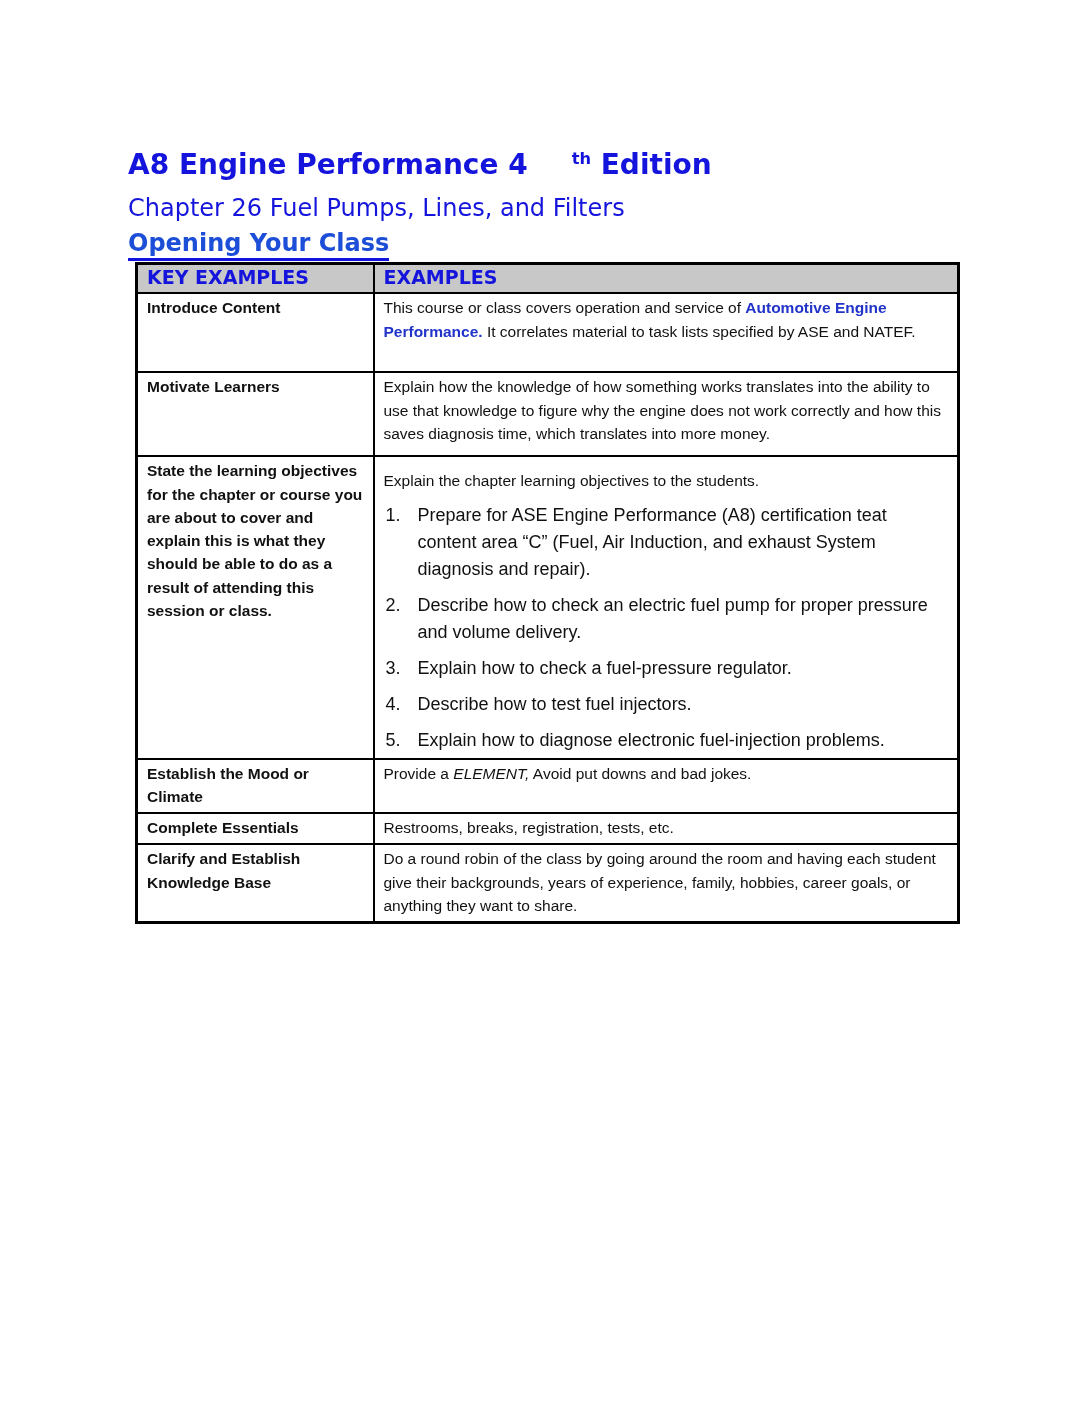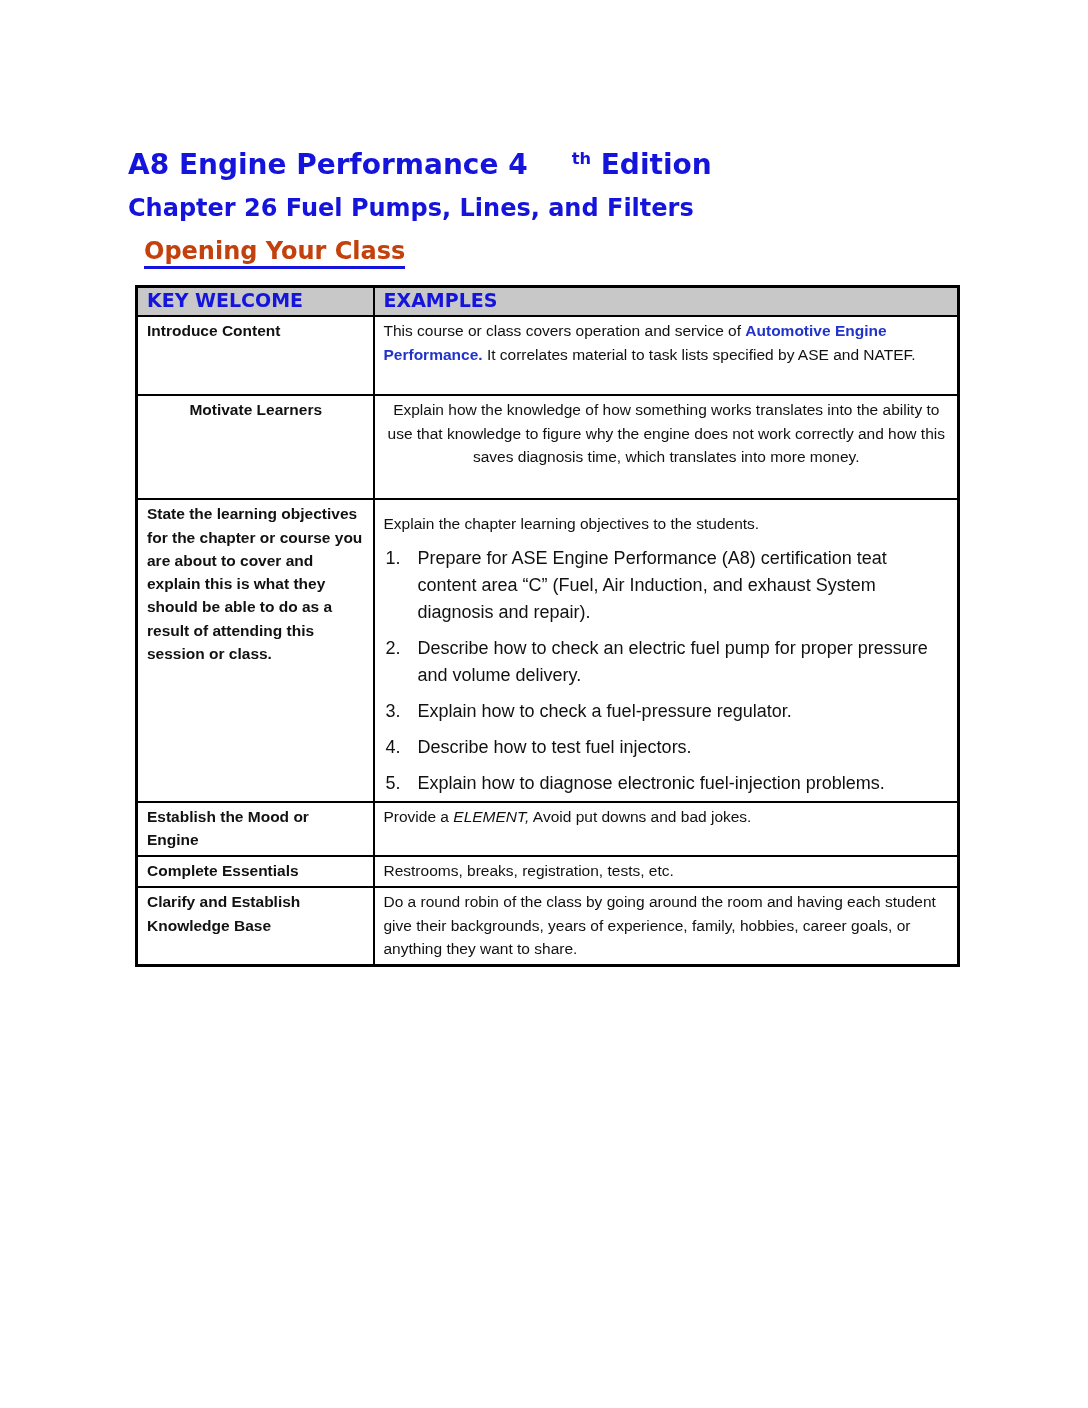--- a/index.html
+++ b/index.html
@@ -23,33 +23,33 @@
     margin:0 0 12px 0;
   }
   .doc-title sup{
     font-size:0.58em;
     vertical-align:super;
     line-height:0;
     margin-left:44px;
   }
   .chapter-heading{
     font-family:"DejaVu Sans", sans-serif;
-    font-weight:bold;
+    font-weight:normal;
     color:#1414dd;
     font-size:24px;
     line-height:1.2;
     margin:0 0 8px 0;
   }
   .section-heading{
     font-family:"DejaVu Sans", sans-serif;
     font-weight:bold;
-    color:#c2410c;
+    color:#1d4ed8;
     font-size:24px;
     line-height:1.15;
-    margin:16px;
+    margin:0;
   }
   .section-heading .u{
     display:inline-block;
     border-bottom:3px solid #1414dd;
     padding-bottom:0px;
   }
   
   table.key-table{
     border-collapse:collapse;
     table-layout:fixed;
@@ -87,21 +87,21 @@
     font-size:15.5px;
     line-height:1.5;
     color:#111;
   }
   .blue-bold{
     color:#2133c9;
     font-weight:bold;
   }
   .italic{font-style:italic;}
   tr.r1{height:79px;}
-  tr.r2{height:104px;text-align:center;}
+  tr.r2{height:84px;}
   tr.r3{height:272px;}
   tr.r4{height:49px;}
   tr.r5{height:26px;}
   tr.r6{height:73px;}
   
   .obj-intro{
     margin:10px 0 4px 0;
   }
   .obj-item{
     display:flex;
@@ -127,21 +127,21 @@
 
   <h3 class="section-heading"><span class="u">Opening Your Class</span></h3>
 
   <table class="key-table">
     <colgroup>
         <col class="c1">
         <col class="c2">
       </colgroup>
     <thead>
       <tr class="head-row">
-        <th>KEY WELCOME</th>
+        <th>KEY EXAMPLES</th>
         <th>EXAMPLES</th>
       </tr>
     </thead>
     <tbody>
 
       <tr class="r1">
         <td class="key-cell">Introduce Content</td>
         <td class="example-cell"><span>This course or class covers operation and service of </span><span class="blue-bold">Automotive Engine Performance.</span><span> It correlates material to task lists specified by ASE and NATEF.</span></td>
       </tr>
 
@@ -171,21 +171,21 @@
             <span class="obj-text">Describe how to test fuel injectors.</span>
           </div>
           <div class="obj-item">
             <span class="obj-num">5.</span>
             <span class="obj-text">Explain how to diagnose electronic fuel-injection problems.</span>
           </div>
         </td>
       </tr>
 
       <tr class="r4">
-        <td class="key-cell">Establish the Mood or Engine</td>
+        <td class="key-cell">Establish the Mood or Climate</td>
         <td class="example-cell"><span>Provide a </span><span class="italic">ELEMENT,</span><span> Avoid put downs and bad jokes.</span></td>
       </tr>
 
       <tr class="r5">
         <td class="key-cell">Complete Essentials</td>
         <td class="example-cell">Restrooms, breaks, registration, tests, etc.</td>
       </tr>
 
       <tr class="r6">
         <td class="key-cell">Clarify and Establish Knowledge Base</td>

